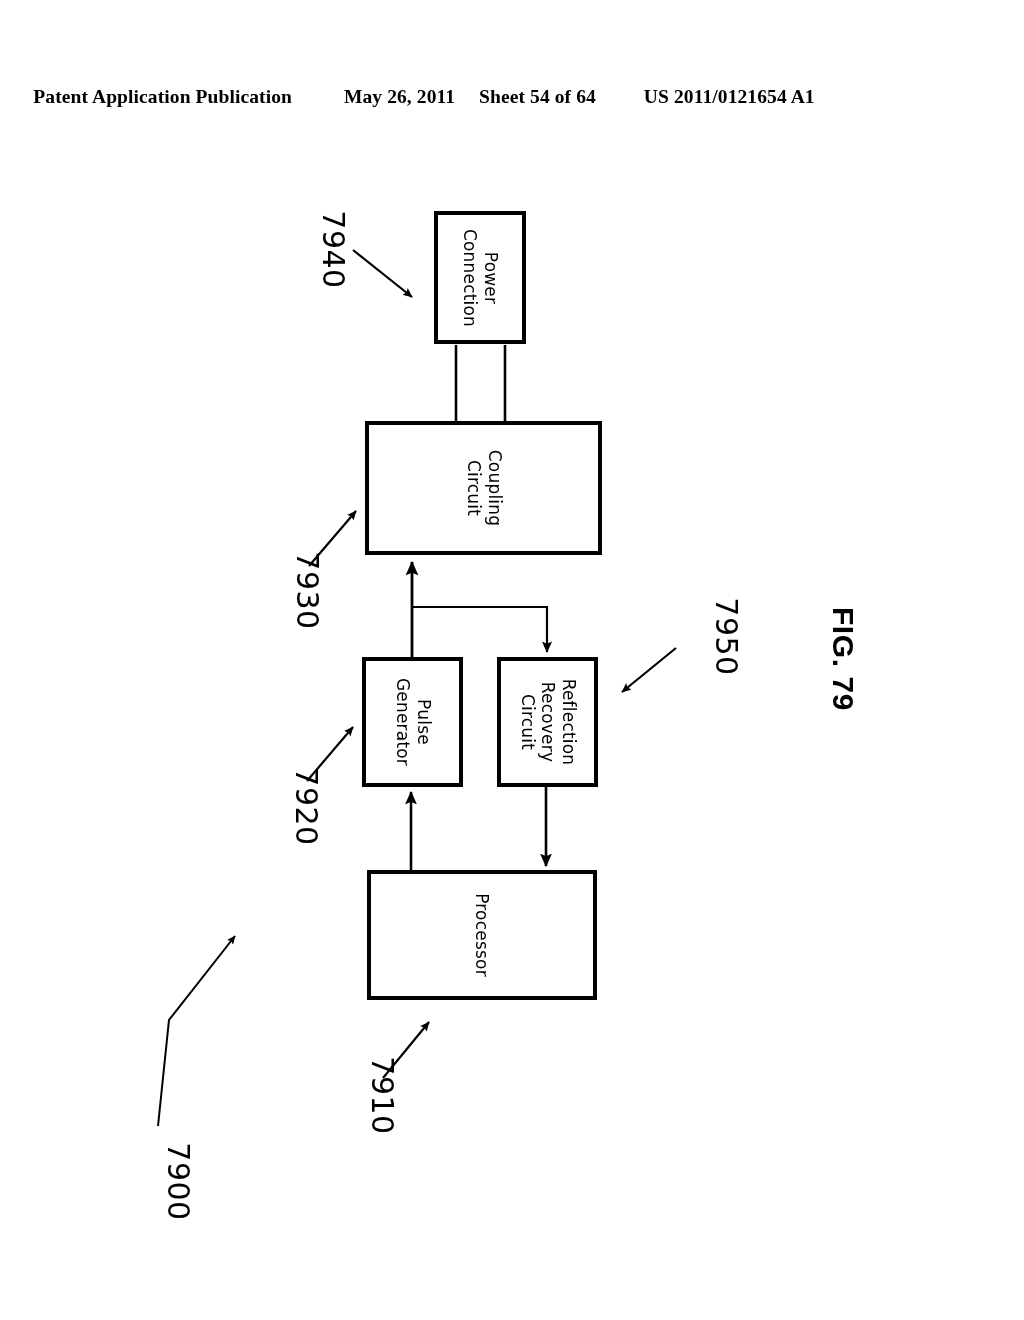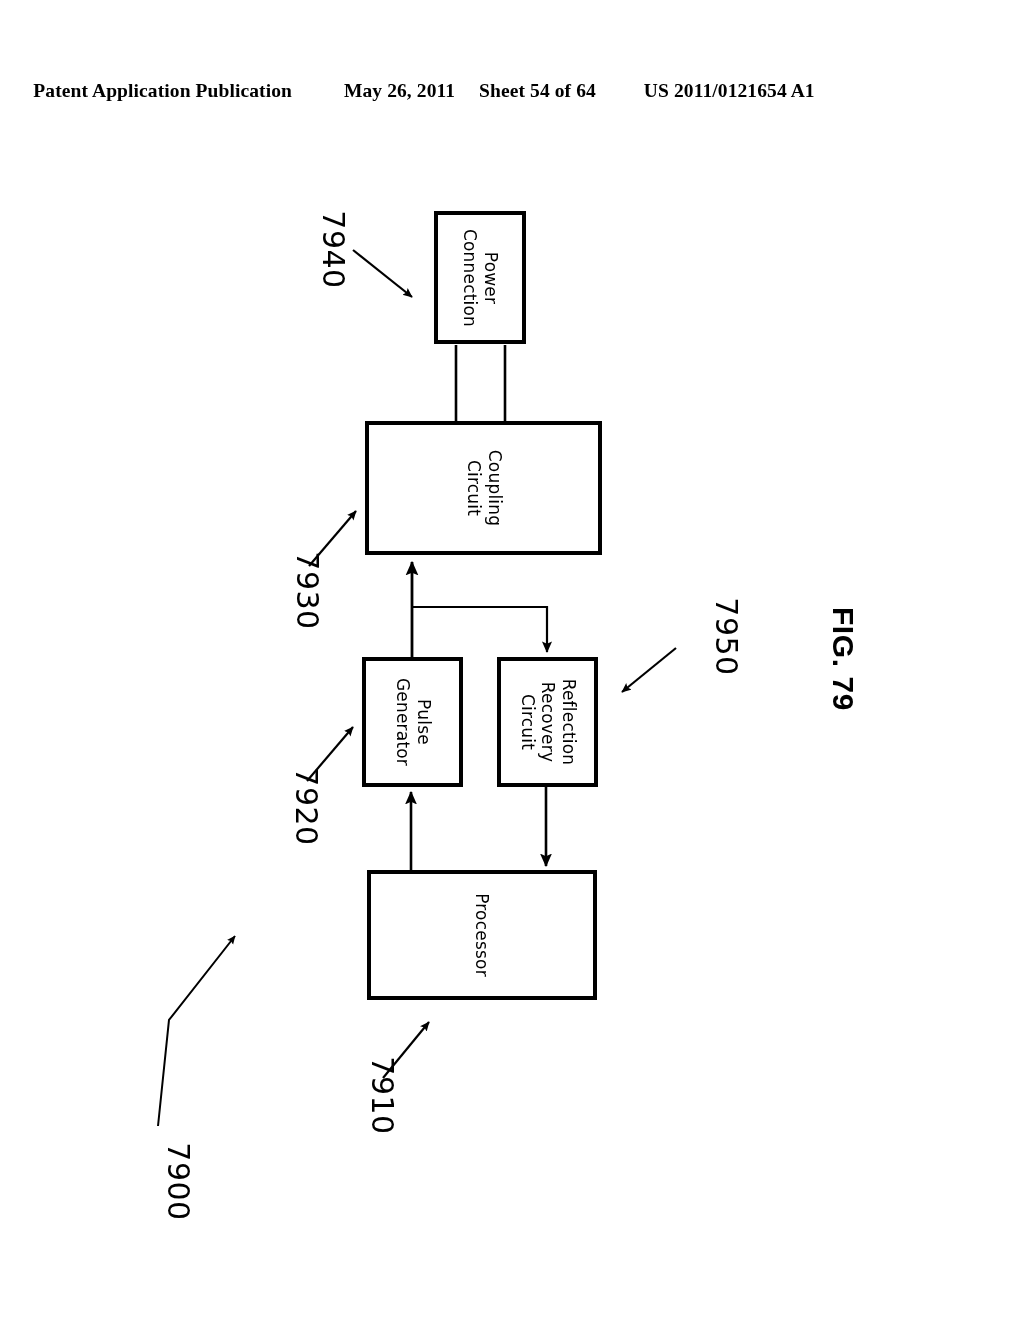--- a/index.html
+++ b/index.html
@@ -13,21 +13,21 @@
     height: 1320px;
     position: relative;
     overflow: hidden;
     font-family: "Liberation Sans", sans-serif;
     color: #000000;
   }
 
   
   #page-header {
     position: absolute;
-    top: 80px;
+    top: 86px;
     left: 0;
     width: 848px;
     text-align: center;
     font-family: "Liberation Serif", serif;
     font-weight: bold;
     font-size: 19.5px;
     letter-spacing: 0.1px;
     white-space: nowrap;
   }
   #page-header .hdr-seg { display: inline-block; vertical-align: baseline; }

